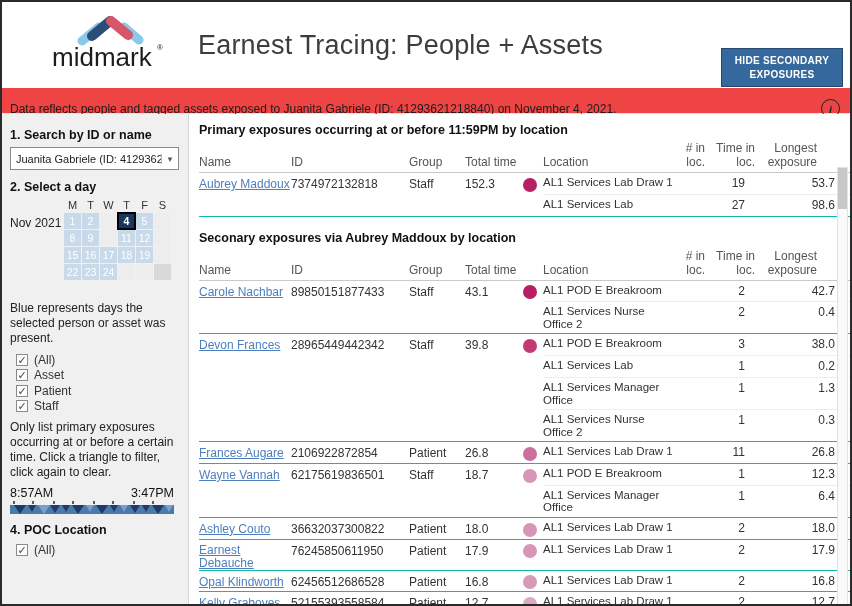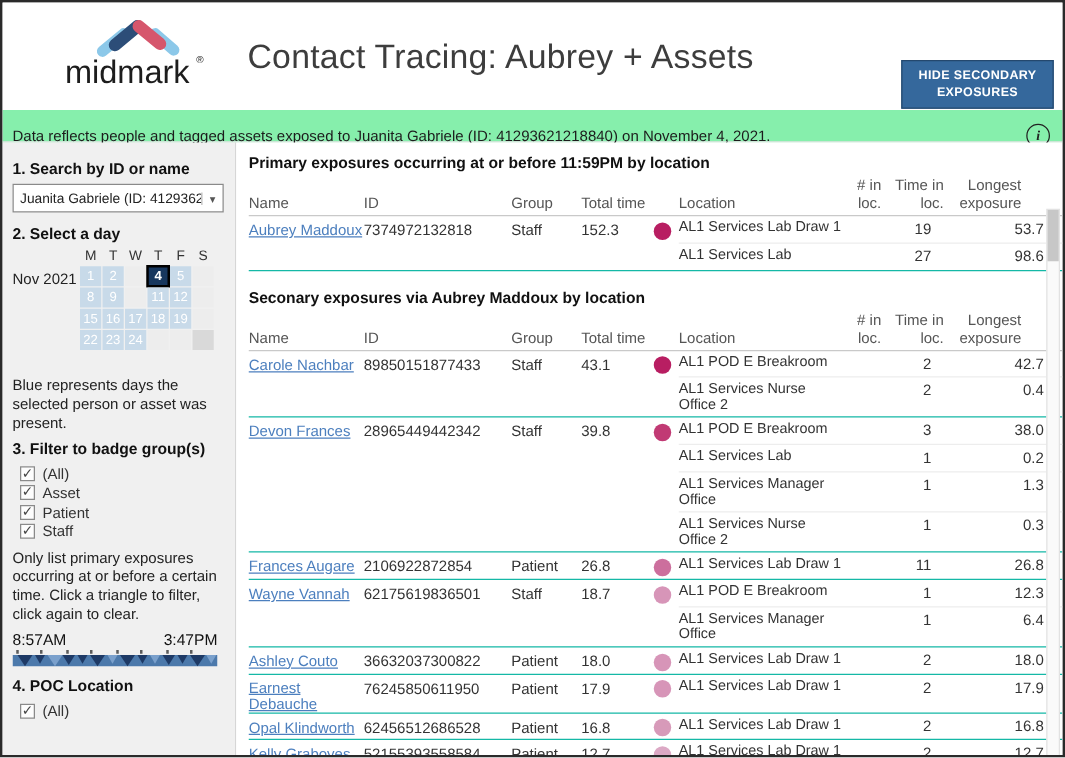--- a/index.html
+++ b/index.html
@@ -10,21 +10,21 @@
   .hdr{height:86px;position:relative;background:#fff;}
   .logo{position:absolute;left:38px;top:12px;width:140px;text-align:center;}
   .logo svg{display:block;margin:0 auto;}
   .title{position:absolute;left:196px;top:28px;font-size:27px;color:#3d3d3d;
          font-weight:400;letter-spacing:.2px;white-space:nowrap;}
   .hide-btn{position:absolute;right:7px;top:46px;width:122px;padding:5px 6px;
             background:#35689c;border:1px solid #24486e;color:#fff;font-size:10px;
             font-weight:bold;letter-spacing:.3px;line-height:1.35;text-align:center;
             font-family:inherit;cursor:pointer;}
   
-  .infobar{height:26px;background:#86efac;border-bottom:1px solid #e3e3e3;
+  .infobar{height:26px;background:#ef4444;border-bottom:1px solid #e3e3e3;
            display:flex;align-items:center;font-size:12px;color:#1c1c1c;
            padding:16px 10px 0 8px;box-sizing:border-box;}
   .infobar .txt{flex:1;}
   .info-ic{width:17px;height:17px;border:1.5px solid #222;border-radius:50%;
            display:flex;align-items:center;justify-content:center;font-size:11px;
            font-weight:bold;color:#222;font-family:"Liberation Serif",serif;font-style:italic;}
   
   .bodyrow{display:flex;height:574px;}
   
   .side{width:187px;box-sizing:border-box;background:#f0f0f0;border-right:1px solid #d6d6d6;
@@ -91,21 +91,21 @@
     <div class="logo">
       <svg width="132" height="60" viewBox="0 0 132 60">
         <line x1="38" y1="27" x2="55" y2="13" stroke="#8cc8e9" stroke-width="9" stroke-linecap="round"></line>
         <line x1="80" y1="13" x2="95" y2="26" stroke="#8cc8e9" stroke-width="9" stroke-linecap="round"></line>
         <line x1="48" y1="22" x2="66" y2="7" stroke="#2c4d78" stroke-width="10" stroke-linecap="round"></line>
         <line x1="67" y1="7" x2="84" y2="21" stroke="#d6566c" stroke-width="10" stroke-linecap="round"></line>
         <text x="8" y="52" font-size="26" fill="#1d1d1d" font-family="Liberation Sans, sans-serif">midmark</text>
         <text x="113" y="36" font-size="8" fill="#1d1d1d" font-family="Liberation Sans, sans-serif">®</text>
       </svg>
     </div>
-    <div class="title">Contact Tracing: Aubrey + Assets</div>
+    <div class="title">Earnest Tracing: People + Assets</div>
     <button class="hide-btn">HIDE SECONDARY EXPOSURES</button>
   </div>
 
   <div class="infobar">
     <span class="txt">Data reflects people and tagged assets exposed to Juanita Gabriele (ID: 41293621218840) on November 4, 2021.</span>
     <span class="info-ic">i</span>
   </div>
 
   <div class="bodyrow">
 
@@ -145,21 +145,20 @@
             <div class="cal-d empty"></div>
             <div class="cal-d present">22</div>
             <div class="cal-d present">23</div>
             <div class="cal-d present">24</div>
             <div class="cal-d empty"></div>
             <div class="cal-d empty"></div>
             <div class="cal-d gray"></div>
           </div>
       </div>
       <div class="s-note">Blue represents days the selected person or asset was present.</div>
-      <div class="s-head">3. Filter to badge group(s)</div>
       <div class="checks" id="badge-checks">
           <div class="checkrow">
             <span class="cb">✓</span>
             <span>(All)</span>
           </div>
           <div class="checkrow">
             <span class="cb">✓</span>
             <span>Asset</span>
           </div>
           <div class="checkrow">

